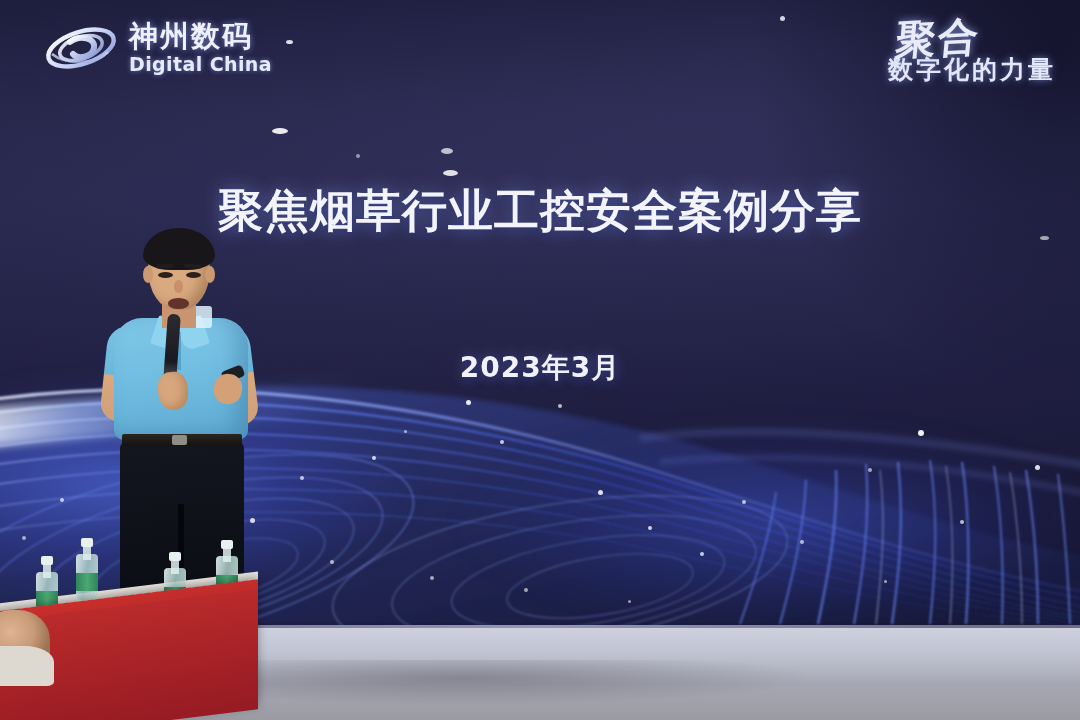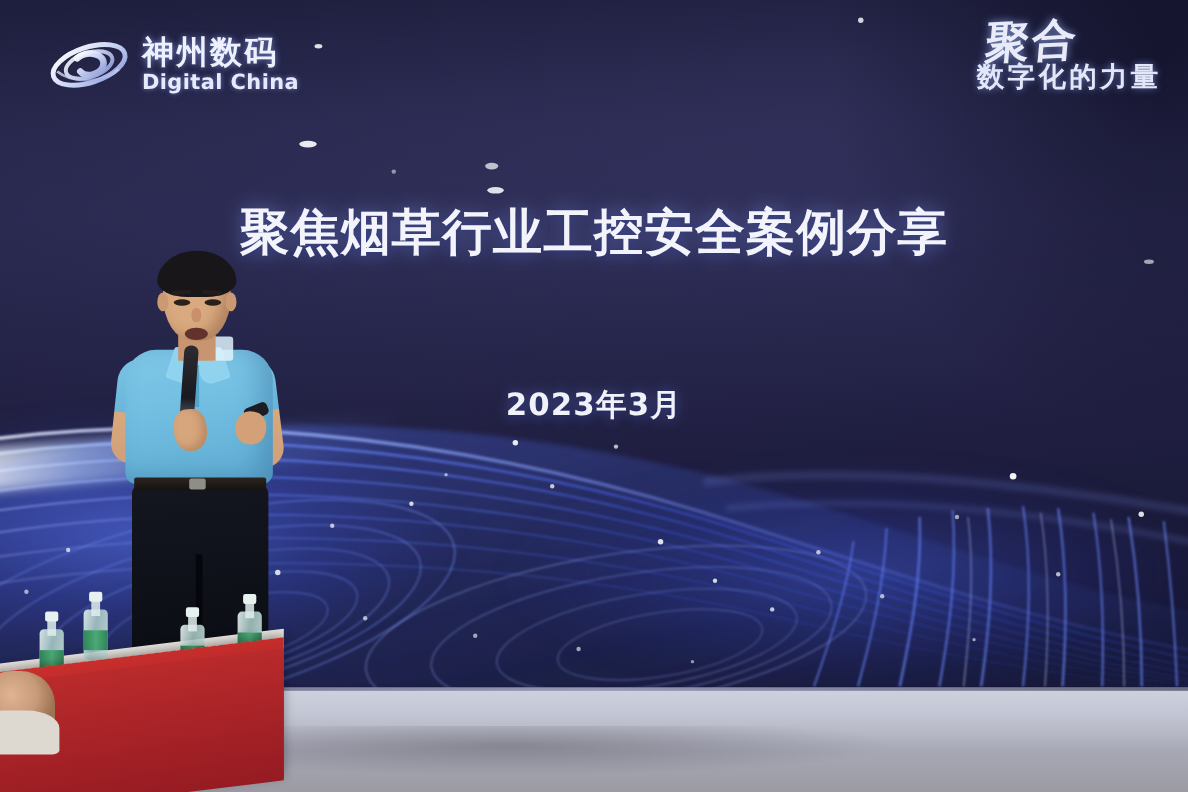--- a/index.html
+++ b/index.html
@@ -65,21 +65,21 @@
     position:absolute; left:0; top:625px; width:1080px; height:3px;
     background:linear-gradient(90deg,rgba(40,40,70,0.6),rgba(90,95,140,0.5),rgba(40,40,70,0.6));
   }
   .floor-shadow{
     position:absolute; left:150px; top:660px; width:780px; height:60px;
     background:radial-gradient(ellipse 60% 60% at 40% 30%, rgba(90,88,100,0.45) 0%, rgba(140,138,150,0) 75%);
   }
 
   
   .brand-logo{
-    position:absolute; left:42px; top:18px; display:flex; align-items:center; gap:9px;margin-top:11px;
+    position:absolute; left:42px; top:18px; display:flex; align-items:center; gap:9px;
   }
   .swirl{ width:78px; height:60px; flex:none; }
   .brand-txt{ display:flex; flex-direction:column; line-height:1; }
   .brand-cn{
     font-size:29px; font-weight:700; color:#eef0fb; letter-spacing:2px;
     text-shadow:0 0 6px rgba(150,175,255,0.7);
   }
   .brand-en{
     font-size:19px; font-weight:700; color:#e6eafa; letter-spacing:0.4px;
     margin-top:4px; text-shadow:0 0 5px rgba(150,175,255,0.6);

